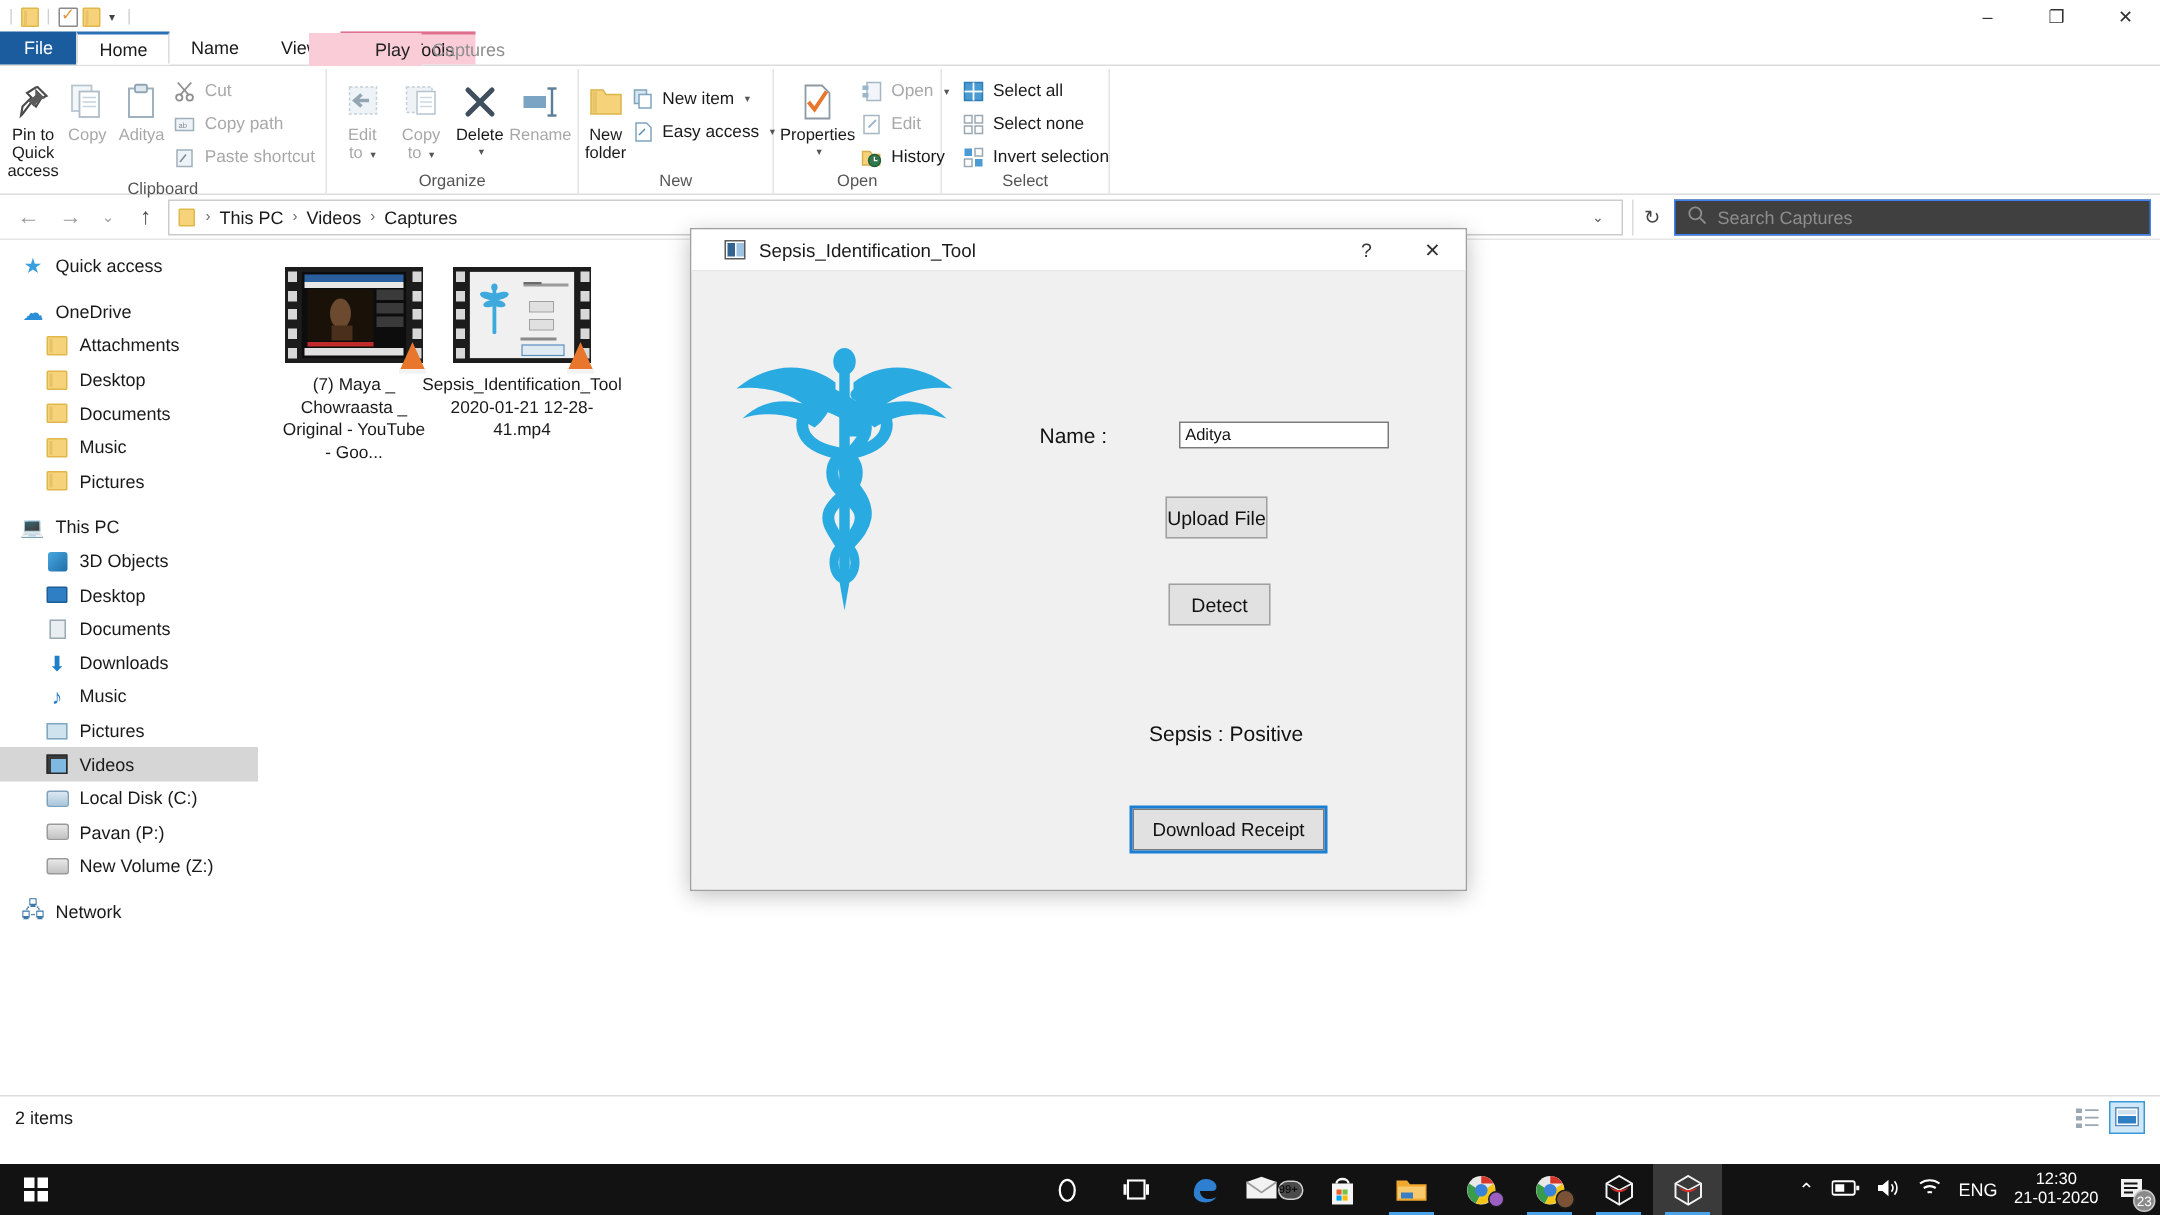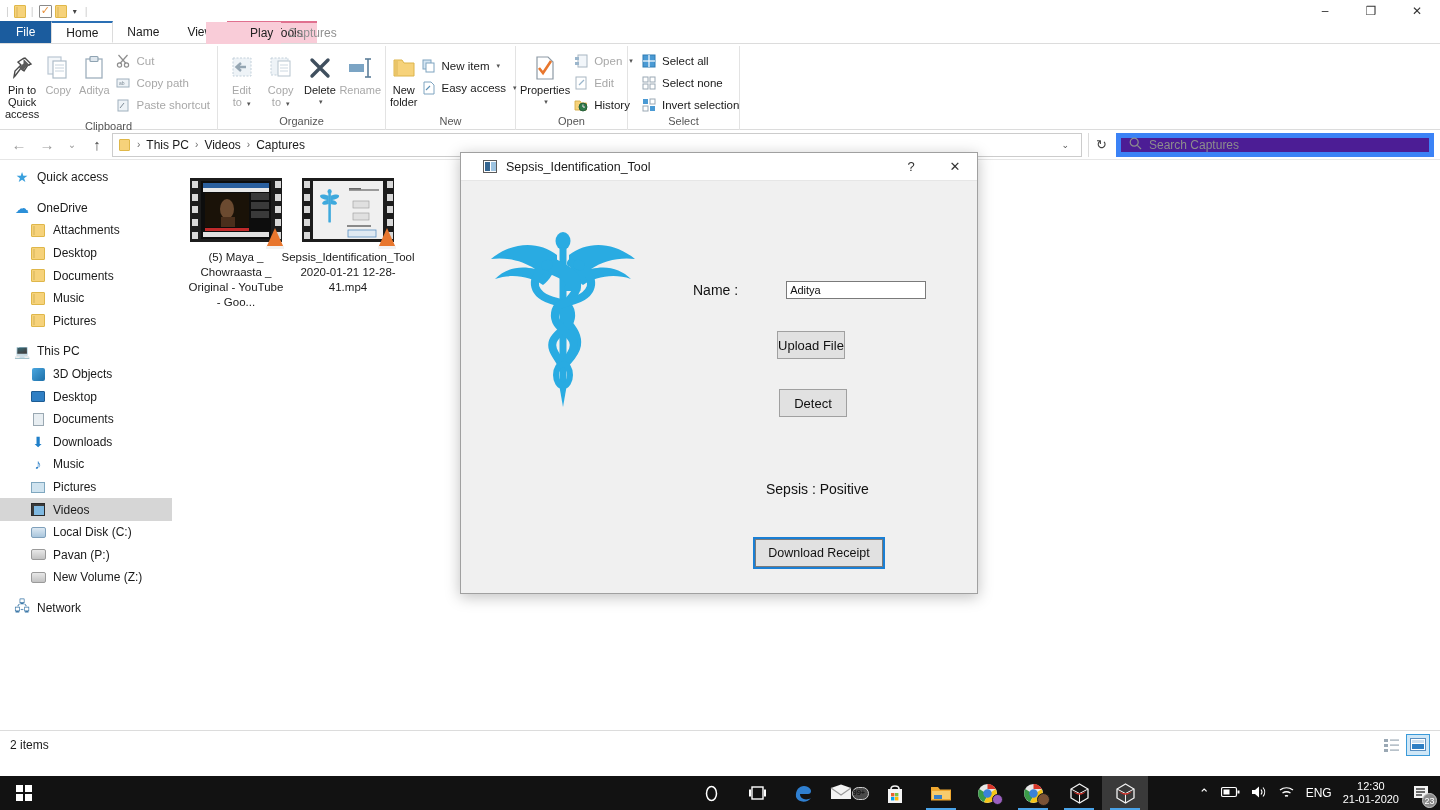--- a/index.html
+++ b/index.html
@@ -139,21 +139,21 @@
   }
   .crumb { padding: 0 3px; }
   .crumb-sep { color: #6b6b6b; font-size: 10px; padding: 0 1px; }
   .crumbbox .dd2 { margin-left: auto; font-size: 9px; color: #555; padding: 0 6px; }
   .refresh {
     width: 26px; height: 24px; display: flex; align-items: center;
     justify-content: center; font-size: 13px; color: #444;
     border-left: 1px solid #dcdcdc;
   }
   .searchbox {
-    width: 318px; height: 24px; border: 5px solid #3b82f6; background: #4c1d95;
+    width: 318px; height: 24px; border: 1px solid #3b82f6; background: #404040;
     display: flex; align-items: center; gap: 7px; padding: 0 8px;
     font-size: 12px; color: #8d8d8d;
   }
 
   
   .body-split { display: flex; height: 570px; }
   .navpane {
     width: 172px; background: #fff; padding-top: 6px; font-size: 12px;
     color: #1a1a1a; overflow: hidden;
   }
@@ -738,21 +738,21 @@
                   <rect x="50" y="12" width="18" height="7" fill="#3a3a3a"></rect>
                   <rect x="50" y="21" width="18" height="7" fill="#3a3a3a"></rect>
                   <rect x="50" y="30" width="18" height="7" fill="#3a3a3a"></rect>
                   <rect x="4" y="47" width="44" height="3" fill="#c02a2a"></rect>
                   <rect x="2" y="51" width="66" height="5" fill="#e0e0e0"></rect>
                 </svg>
               </div>
             </div>
             <span class="vlc"></span>
           </div>
-          <div class="fname">(5) Maya _ Chowraasta _ Original - YouTube - Goo...</div>
+          <div class="fname">(7) Maya _ Chowraasta _ Original - YouTube - Goo...</div>
         </div>
 
         <div class="fileitem">
           <div class="thumb-wrap">
             <div class="filmstrip">
               <span class="perf l">
                   <span></span>
                   <span></span>
                   <span></span>
                   <span></span>

